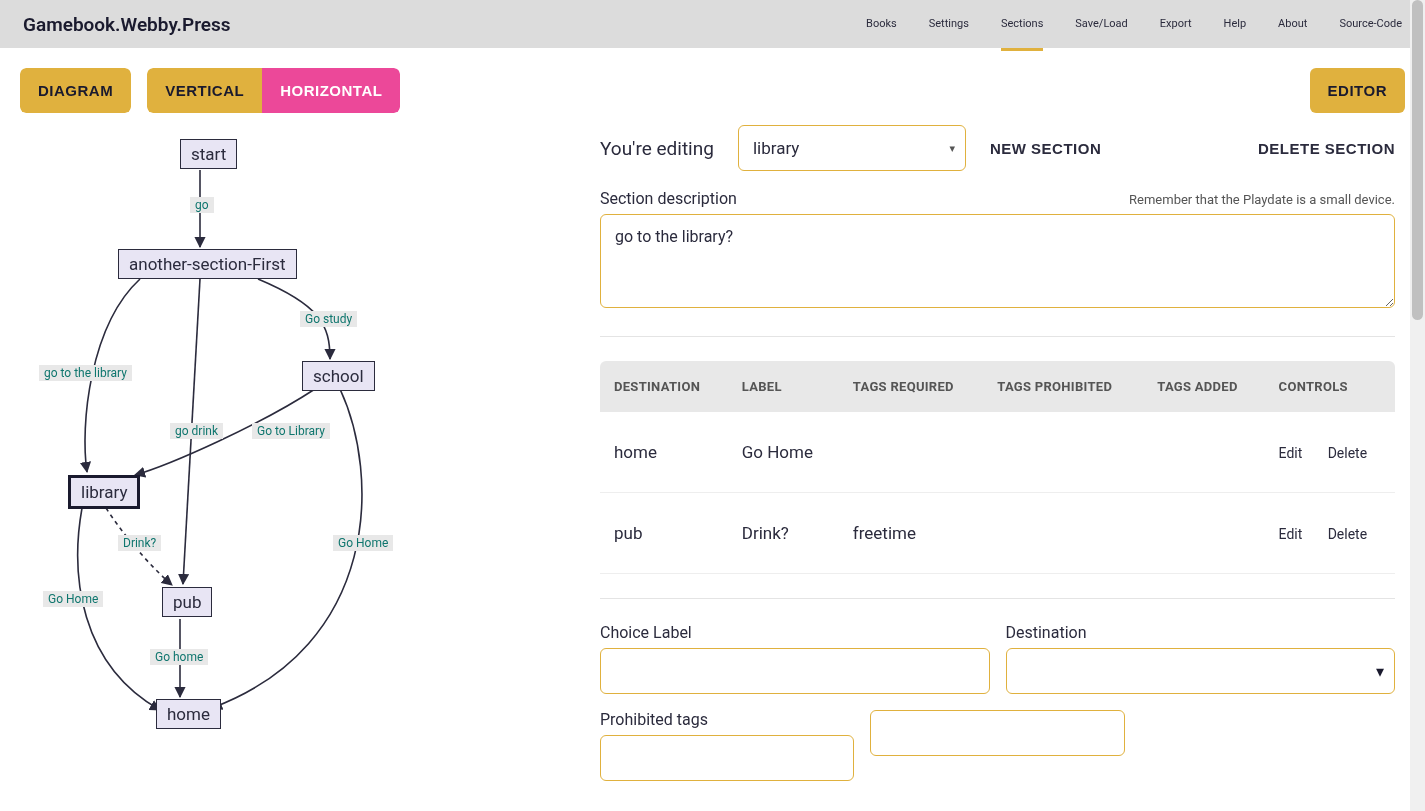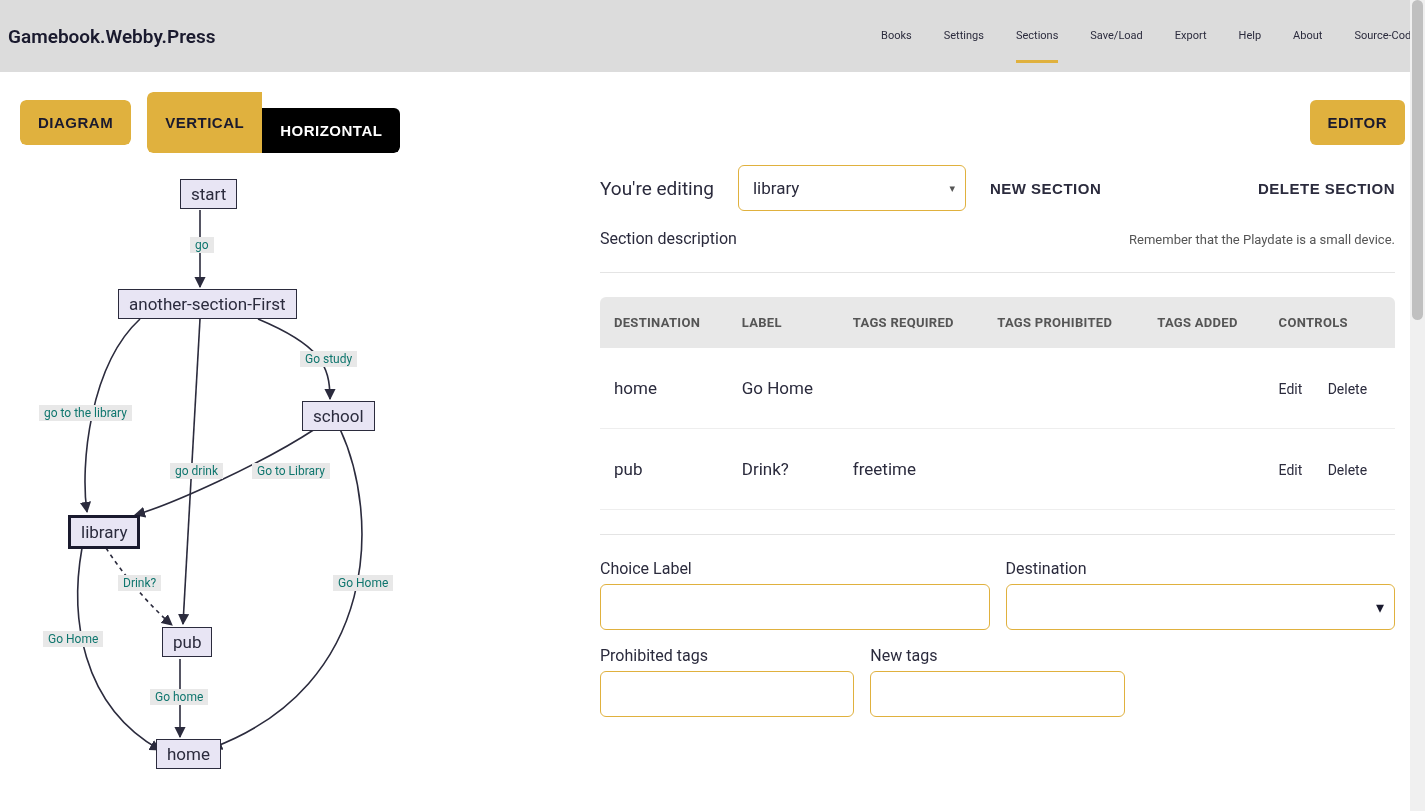--- a/index.html
+++ b/index.html
@@ -20,25 +20,25 @@
   }
   .scrollbar-thumb {
     position: absolute;
     top: 0; left: 2px;
     width: 11px; height: 320px;
     background: #c0c0c0;
     border-radius: 6px;
   }
   
   .topbar {
-    height: 72px;
+    height: 48px;
     background: #dcdcdc;
     display: flex;
     align-items: center;
-    padding: 0 8px;
+    padding: 0 23px;
   }
   .brand {
     font-size: 19px;
     font-weight: 600;
     color: #1a1a2e;
   }
   .nav {
     margin-left: auto;
     display: flex;
     gap: 32px;
@@ -72,21 +72,21 @@
     font-weight: 700;
     letter-spacing: .5px;
     padding: 14px 18px;
     border-radius: 6px;
     cursor: pointer;
   }
   .seg button { border-radius: 0; }
   .seg button:first-child{ border-top-left-radius:6px; border-bottom-left-radius:6px;}
   .seg button:last-child{ border-top-right-radius:6px; border-bottom-right-radius:6px;}
   .yellow { background:#e0b13e; color:#1a1a2e; }
-  .dark { background:#000000; color:#fff;margin-top:16px; }
+  .dark { background:#ec4899; color:#fff; }
   .spacer { flex:1; }
   
   .main {
     display: flex;
     padding: 12px 20px 0 20px;
     gap: 20px;
   }
   .diagram-pane { width: 560px; position: relative; }
   .svgwrap { position:absolute; inset:0; }
   .node {
@@ -272,20 +272,21 @@
         <span class="caret">▾</span>
       </div>
       <button class="linkbtn">NEW SECTION</button>
       <button class="linkbtn" style="margin-left:auto;">DELETE SECTION</button>
     </div>
 
     <div class="lblrow">
       <span class="formlabel">Section description</span>
       <span class="hint">Remember that the Playdate is a small device.</span>
     </div>
+    <textarea class="textarea" style="">go to the library?</textarea>
 
     <div class="hr"></div>
 
     <table>
       <thead>
         <tr>
           <th>DESTINATION</th>
           <th>LABEL</th>
           <th>TAGS REQUIRED</th>
           <th>TAGS PROHIBITED</th>
@@ -334,19 +335,18 @@
           <span class="caret" style="position:absolute; right:10px;">▾</span>
         </div>
       </div>
     </div>
     <div class="formgrid3">
       <div class="field">
         <label>Prohibited tags</label>
         <input type="text" style="">
       </div>
       <div class="field">
-        <label>New tags</label>
         <input type="text" style="">
       </div>
     </div>
 
   </div>
 </div>
 
 </body></html>

